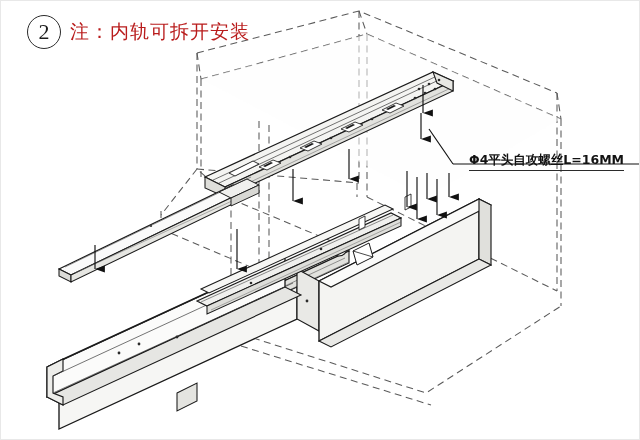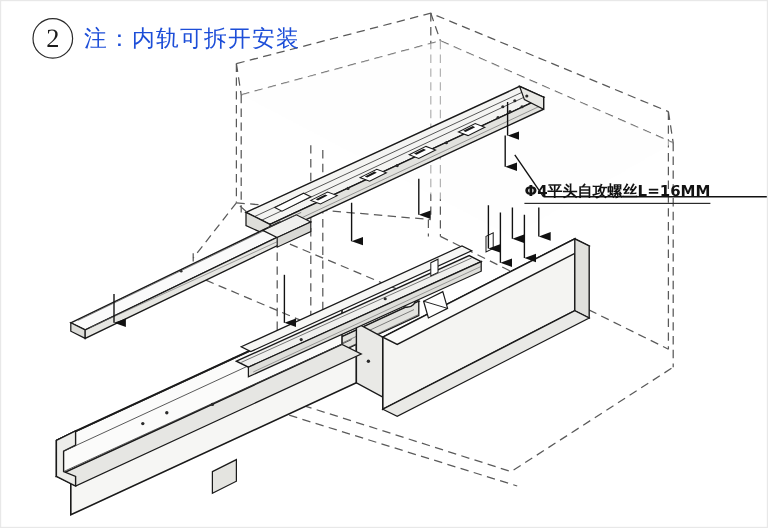--- a/index.html
+++ b/index.html
@@ -46,26 +46,26 @@
     font-family: "Liberation Serif", serif;
     font-size: 22px;
     color: #1c1c1c;
     line-height: 1;
     box-sizing: border-box;
   }
   .step-note {
     font-family: "DejaVu Sans", sans-serif;
     font-size: 19px;
     letter-spacing: 1px;
-    color: #1d4ed8;
+    color: #b91c1c;
     white-space: nowrap;
   }
   .callout-wrap {
     position: absolute;
-    left: 436px;
+    left: 468px;
     top: 149px;
     z-index: 5;
     border-bottom: 1.1px solid #2b2b2b;
     padding-bottom: 1px;
   }
   .callout-text {
     font-family: "DejaVu Sans", sans-serif;
     font-size: 12.5px;
     color: #121212;
     white-space: nowrap;

